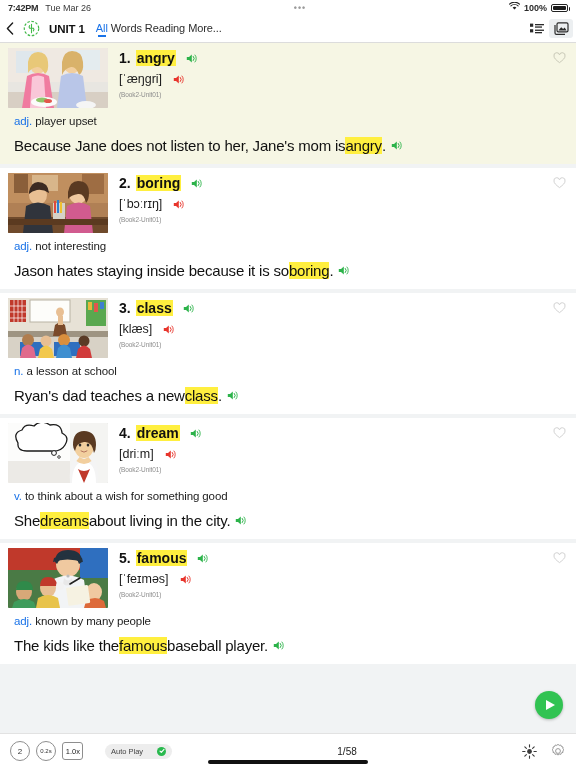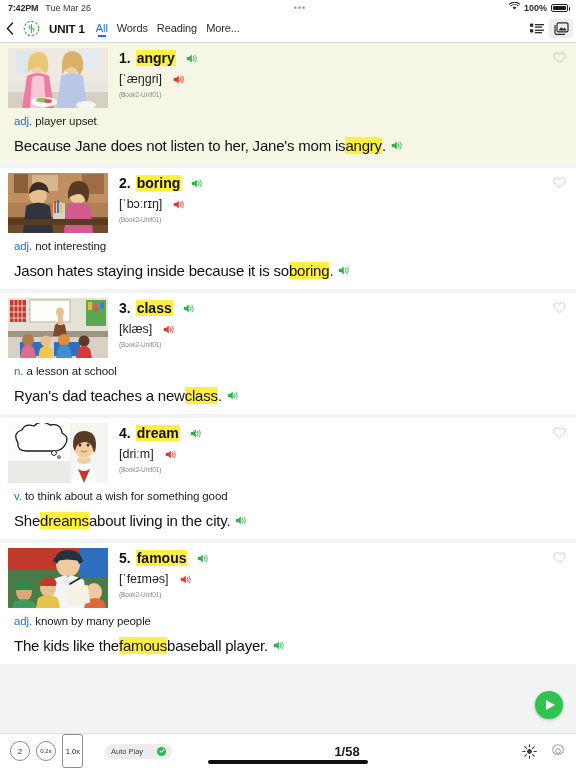--- a/index.html
+++ b/index.html
@@ -44,21 +44,21 @@
     width:14px; height:18px; display:flex; align-items:center; justify-content:center;
     cursor:pointer;
   }
   .logo {
     width:17px; height:17px; margin-left:6px; flex:0 0 auto;
   }
   .unit-title {
     font-size:11.5px; font-weight:bold; margin-left:9px; color:#111;
     letter-spacing:-0.1px;
   }
-  .nav-tabs { display:flex; align-items:center; gap:9px; margin-left:11px; }
+  .nav-tabs { display:flex; align-items:center; gap:3px; margin-left:11px; }
   .nav-tab {
     font-size:11px; color:#2d2d2d; cursor:pointer; position:relative;
     padding-bottom:2px; letter-spacing:-0.1px;
   }
   .nav-tab.active { color:#1a73e8; font-weight:500; }
   .nav-tab.active::after {
     content:''; position:absolute; left:2px; right:2px; bottom:-1px;
     height:1.5px; background:#1a73e8;
   }
   .nav-spacer { flex:1; }
@@ -138,35 +138,35 @@
     display:flex; align-items:center; padding:0 10px;
   }
   .ctrl-group { display:flex; align-items:center; gap:6px; }
   .circ-ctrl {
     width:20px;height:20px;border:1px solid #8e8e8e;border-radius:50%;
     display:flex;align-items:center;justify-content:center;
     font-size:8px;color:#333;cursor:pointer;position:relative;
   }
   .circ-ctrl.small { font-size:6px; }
   .rect-ctrl {
-    min-width:21px;height:34px;border:1px solid #8e8e8e;border-radius:3px;
+    min-width:21px;height:18px;border:1px solid #8e8e8e;border-radius:3px;
     display:flex;align-items:center;justify-content:flex-end;
     font-size:7.5px;color:#222;cursor:pointer;padding:5px 2px;
   }
   .autoplay-chip {
     display:flex;align-items:center;gap:14px;background:#ededed;
     border-radius:9px;padding:3px 6px;font-size:7.5px;color:#444;cursor:pointer;
     margin-left:16px;
   }
   .chk {
     width:9px;height:9px;border-radius:50%;background:#29b94e;
     display:flex;align-items:center;justify-content:center;
   }
   .bb-center { flex:1; display:flex; justify-content:center; align-items:center; }
-  .page-ind { font-size:13px; font-weight:bold; color:#1a1a1a; }
+  .page-ind { font-size:10px; font-weight:normal; color:#1a1a1a; }
   .bb-right { display:flex; align-items:center; gap:13px; }
   .bb-ic { cursor:pointer; display:flex; }
 
   .home-ind {
     position:absolute; bottom:4px; left:50%; transform:translateX(-50%);
     width:160px; height:4px; border-radius:2px; background:#111;
   }
 </style>
 </head>
 <body>

